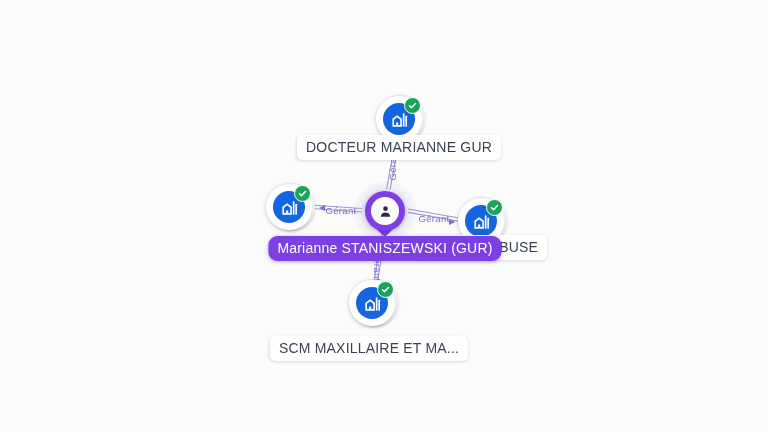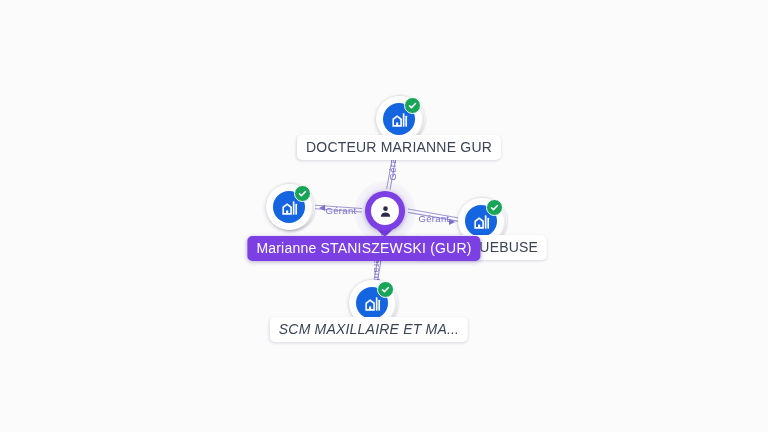--- a/index.html
+++ b/index.html
@@ -292,30 +292,30 @@
           </svg>
         </div>
         <div class="check-badge">
           <svg width="9" height="9" viewBox="0 0 24 24" fill="none" stroke="#ffffff" stroke-width="4" stroke-linecap="round" stroke-linejoin="round">
             <path d="M4 12.5l5.2 5.2L20 6.8"></path>
           </svg>
         </div>
       </div>
     </div>
   </div>
-  <div class="node-label" style="left:369px; top:317px;font-style:italic;">SCM MAXILLAIRE ET MA...</div>
+  <div class="node-label" style="left:369px; top:336px;">SCM MAXILLAIRE ET MA...</div>
 
   <div class="node person-node" style="left:385px; top:212px;">
     <div class="halo"></div>
     <div class="pin">
       <div class="pin-tip"></div>
       <div class="pin-body"></div>
       <div class="pin-inner">
         <svg width="15" height="15" viewBox="0 0 24 24" fill="#2b2b4a">
           <circle cx="12" cy="7.4" r="3.7"></circle>
           <path d="M4.6 19.6c0-4.1 3.3-6.2 7.4-6.2s7.4 2.1 7.4 6.2c0 .5-.4.9-.9.9H5.5c-.5 0-.9-.4-.9-.9z"></path>
         </svg>
       </div>
     </div>
   </div>
-  <div class="node-label selected" style="left:364px; top:236px;">Marianne STANISZEWSKI (GUR)</div>
+  <div class="node-label selected" style="left:385px; top:236px;border-radius:9px;">Marianne STANISZEWSKI (GUR)</div>
 
 </div>
 
 </body></html>

